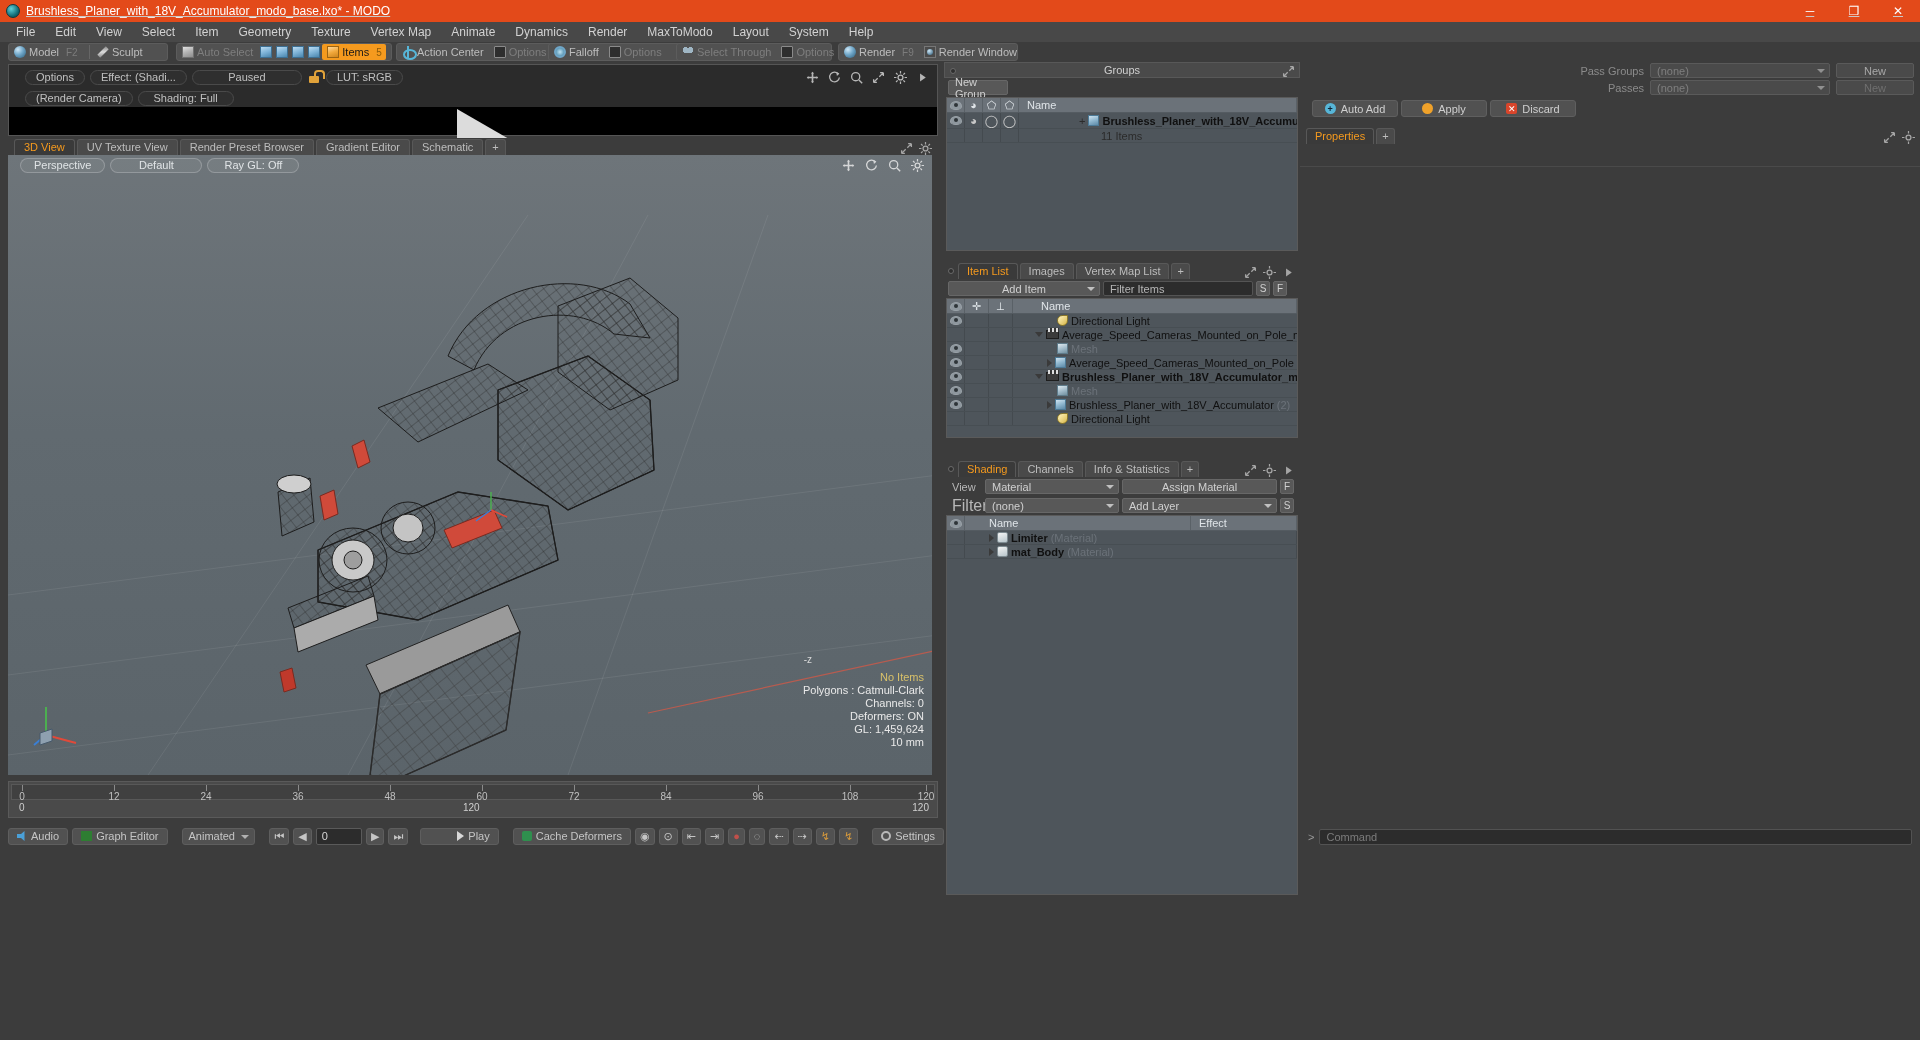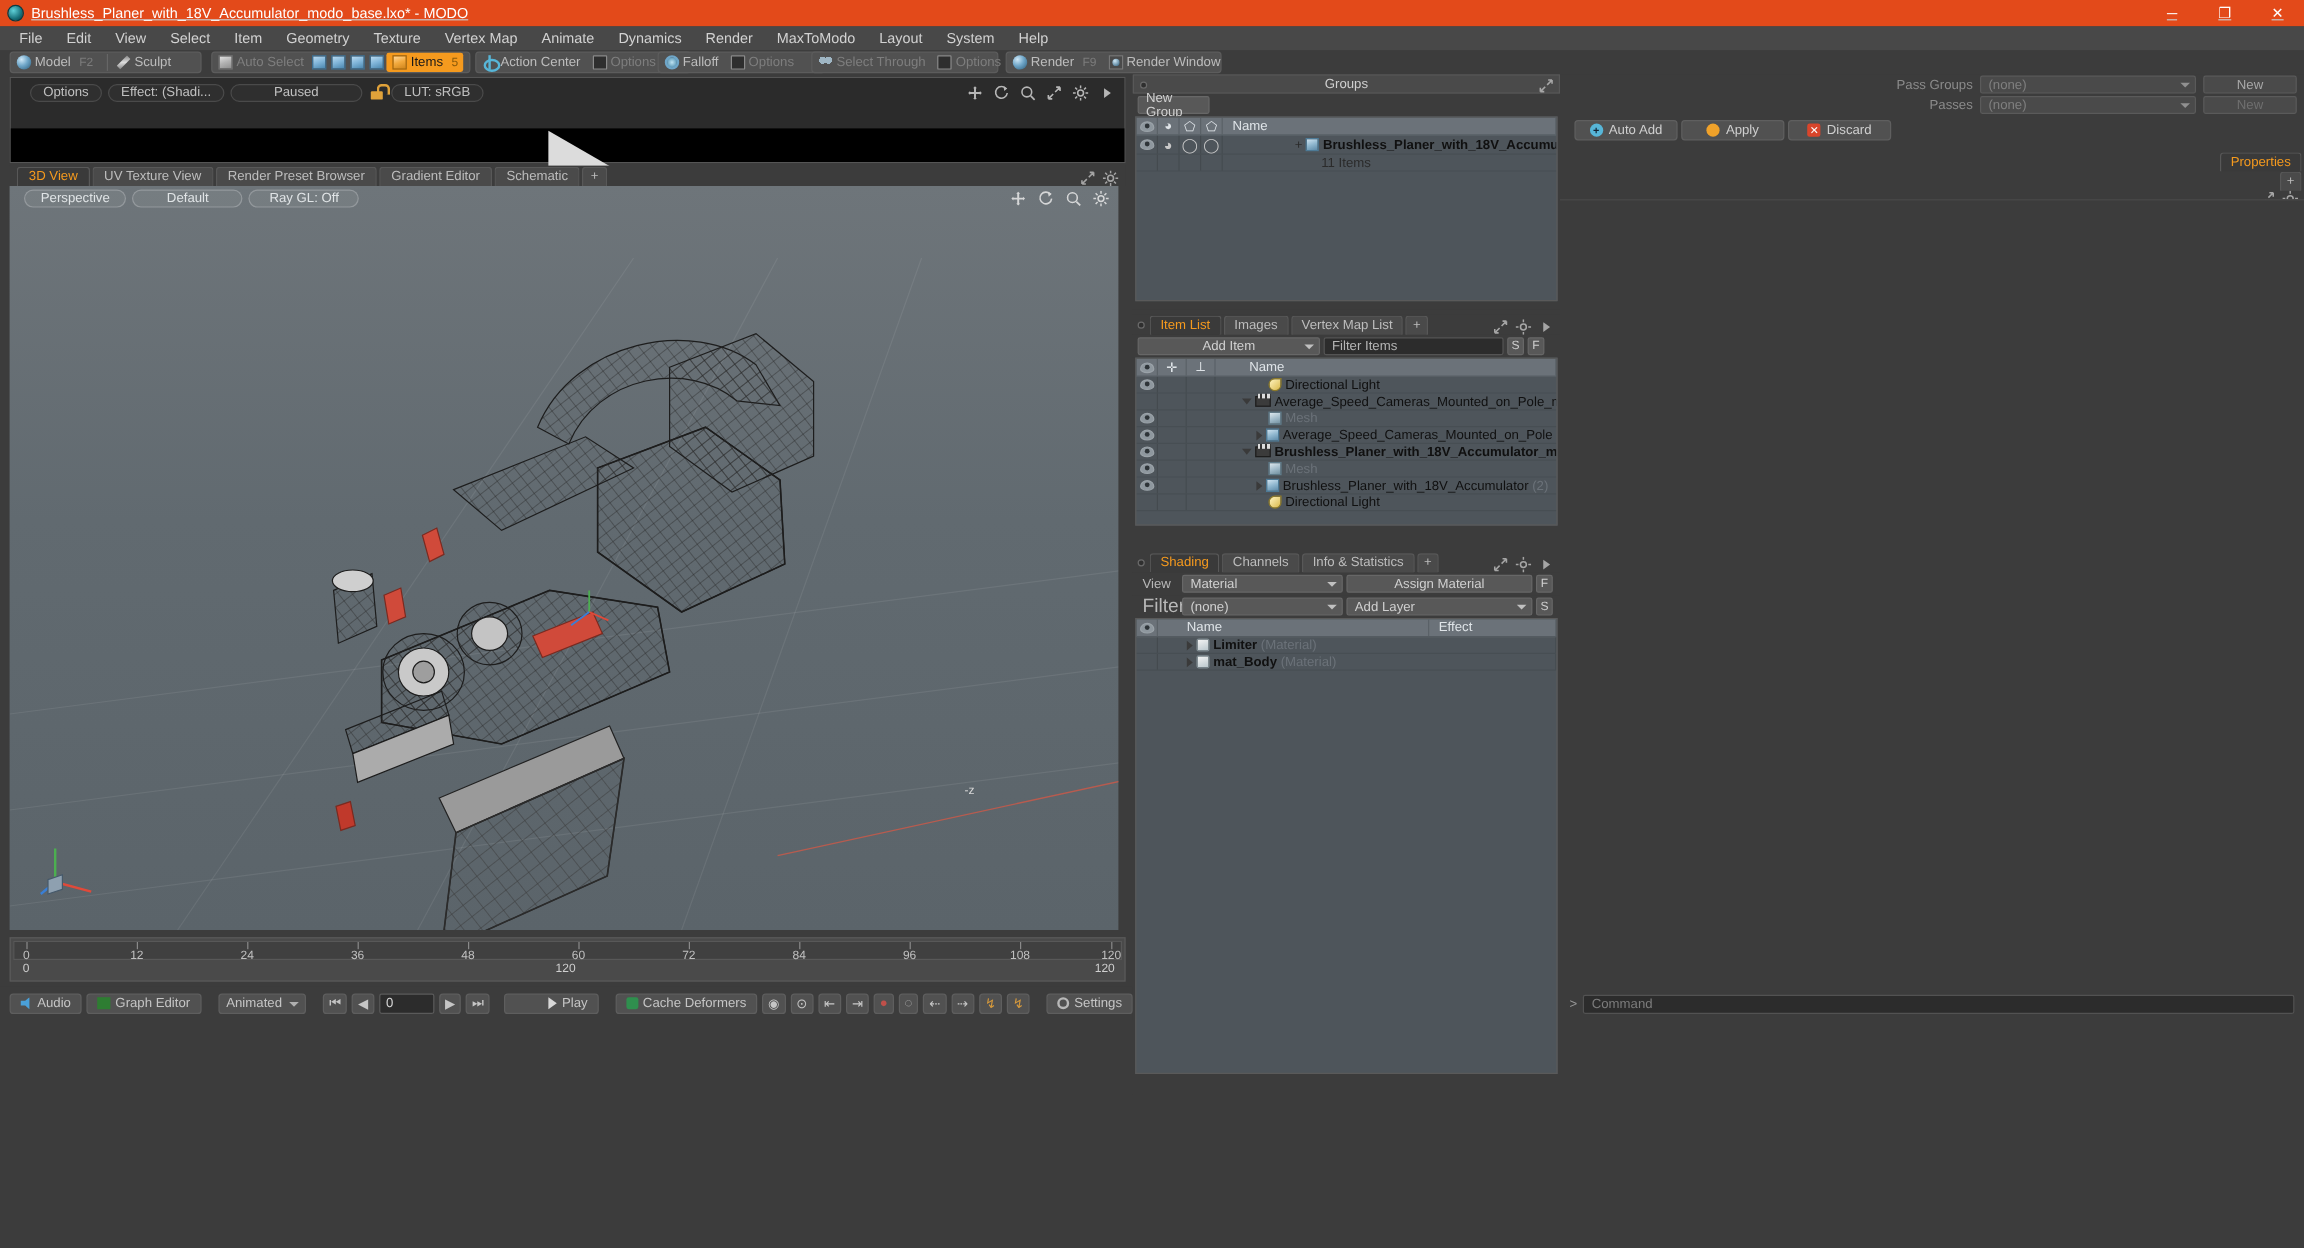--- a/index.html
+++ b/index.html
@@ -239,21 +239,21 @@
 
   .aa-row { display:flex; gap:3px; padding:4px 6px; }
   .aa-btn {
     flex:1; height:17px; background:#515151; border:1px solid #5f5f5f; border-radius:3px;
     font-size:11px; color:#cfcfcf; display:flex; align-items:center; justify-content:center; gap:5px;
   }
   .badge-plus { width:11px;height:11px;border-radius:50%;background:#57b6d8;color:#123;font-size:9px;display:flex;align-items:center;justify-content:center;flex:none;font-weight:bold; }
   .badge-drop { width:11px;height:11px;border-radius:50%;background:#f0a22a; flex:none; }
   .badge-x { width:11px;height:11px;border-radius:2px;background:#d9452b;color:#fff;font-size:9px;display:flex;align-items:center;justify-content:center;flex:none; }
 
-  .propstrip { height:17px; display:flex; align-items:flex-end; padding-left:6px;flex-direction:column; }
+  .propstrip { height:17px; display:flex; align-items:flex-end; padding-left:6px; }
   .propstrip .corner { margin-left:auto; display:flex; gap:6px; padding-right:5px; align-items:center; }
 
   
   .cmdbar { position:absolute; left:1300px; top:826px; width:620px; height:22px; display:flex; align-items:center; gap:5px; padding:0 8px; }
   .cmd-caret { color:#9a9a9a; font-size:11px; }
   .cmd-input { flex:1; height:16px; background:#2c2c2c; border:1px solid #525252; border-radius:2px; font-size:11px; color:#7c7c7c; display:flex; align-items:center; padding-left:6px; }
 
   
   .model { position:absolute; left:250px; top:105px; width:440px; height:540px; }
   svg { display:block; }
@@ -382,20 +382,24 @@
   </div>
 
   <div class="renderpanel">
     <div class="rp-rowbar">
       <div class="pillrow" style="padding-top:3px;">
         <div class="pill">Options</div>
         <div class="pill">Effect: (Shadi...</div>
         <div class="pill wide">Paused</div>
         <div class="lockicon"></div>
         <div class="pill">LUT: sRGB</div>
+      </div>
+      <div class="pillrow" style="padding-top:3px;">
+        <div class="pill w2">(Render Camera)</div>
+        <div class="pill w2">Shading: Full</div>
       </div>
       <div class="rp-tools">
         <svg class="vtool" viewBox="0 0 16 16">
             <path d="M8 1l2 2H9v4h4V6l2 2-2 2V9H9v4h1l-2 2-2-2h1V9H3v1L1 8l2-2v1h4V3H6z" fill="#cfcfcf"></path>
           </svg>
         <svg class="vtool" viewBox="0 0 16 16">
             <path d="M13 4A6 6 0 1 0 14 8" stroke="#cfcfcf" stroke-width="1.6" fill="none"></path>
             <path d="M10 1l4 2-3 3z" fill="#cfcfcf"></path>
           </svg>
         <svg class="vtool" viewBox="0 0 16 16">
@@ -522,20 +526,28 @@
     </div>
 
     <svg style="position:absolute;left:465px;top:335px;" width="36" height="40">
       <line x1="18" y1="20" x2="18" y2="2" stroke="#4caf50" stroke-width="1.5"></line>
       <line x1="18" y1="20" x2="34" y2="27" stroke="#e04a3a" stroke-width="1.5"></line>
       <line x1="18" y1="20" x2="3" y2="31" stroke="#3a7fd5" stroke-width="1.5"></line>
     </svg>
 
     <div class="zlabel">-z</div>
 
+    <div class="vp-stats">
+      <div class="hdr">No Items</div>
+      <div>Polygons : Catmull-Clark</div>
+      <div>Channels: 0</div>
+      <div>Deformers: ON</div>
+      <div>GL: 1,459,624</div>
+      <div>10 mm</div>
+    </div>
 
     <svg class="axis-gizmo" viewBox="0 0 52 50">
       <line x1="14" y1="36" x2="14" y2="8" stroke="#4caf50" stroke-width="2"></line>
       <line x1="14" y1="36" x2="44" y2="44" stroke="#e04a3a" stroke-width="2"></line>
       <line x1="14" y1="36" x2="2" y2="46" stroke="#3a7fd5" stroke-width="2"></line>
       <polygon points="8,34 20,30 20,42 8,46" fill="#8ea0b0" stroke="#46596a"></polygon>
     </svg>
   </div>
 
   <div class="ruler">

